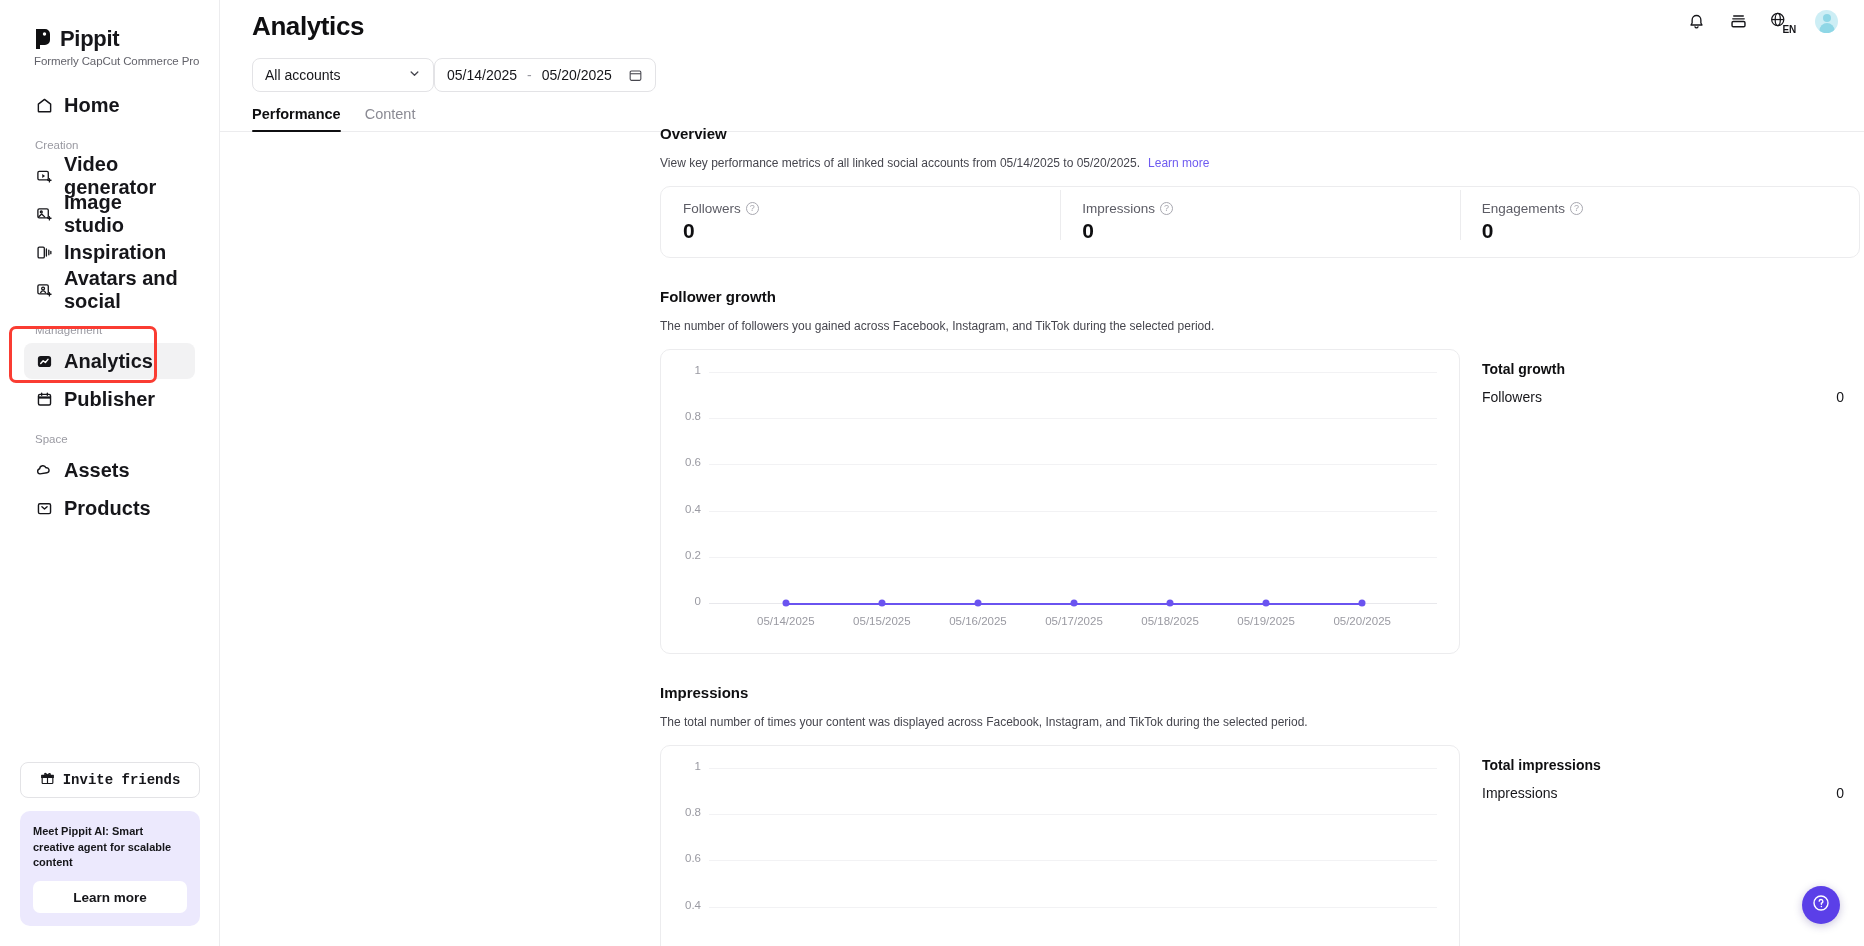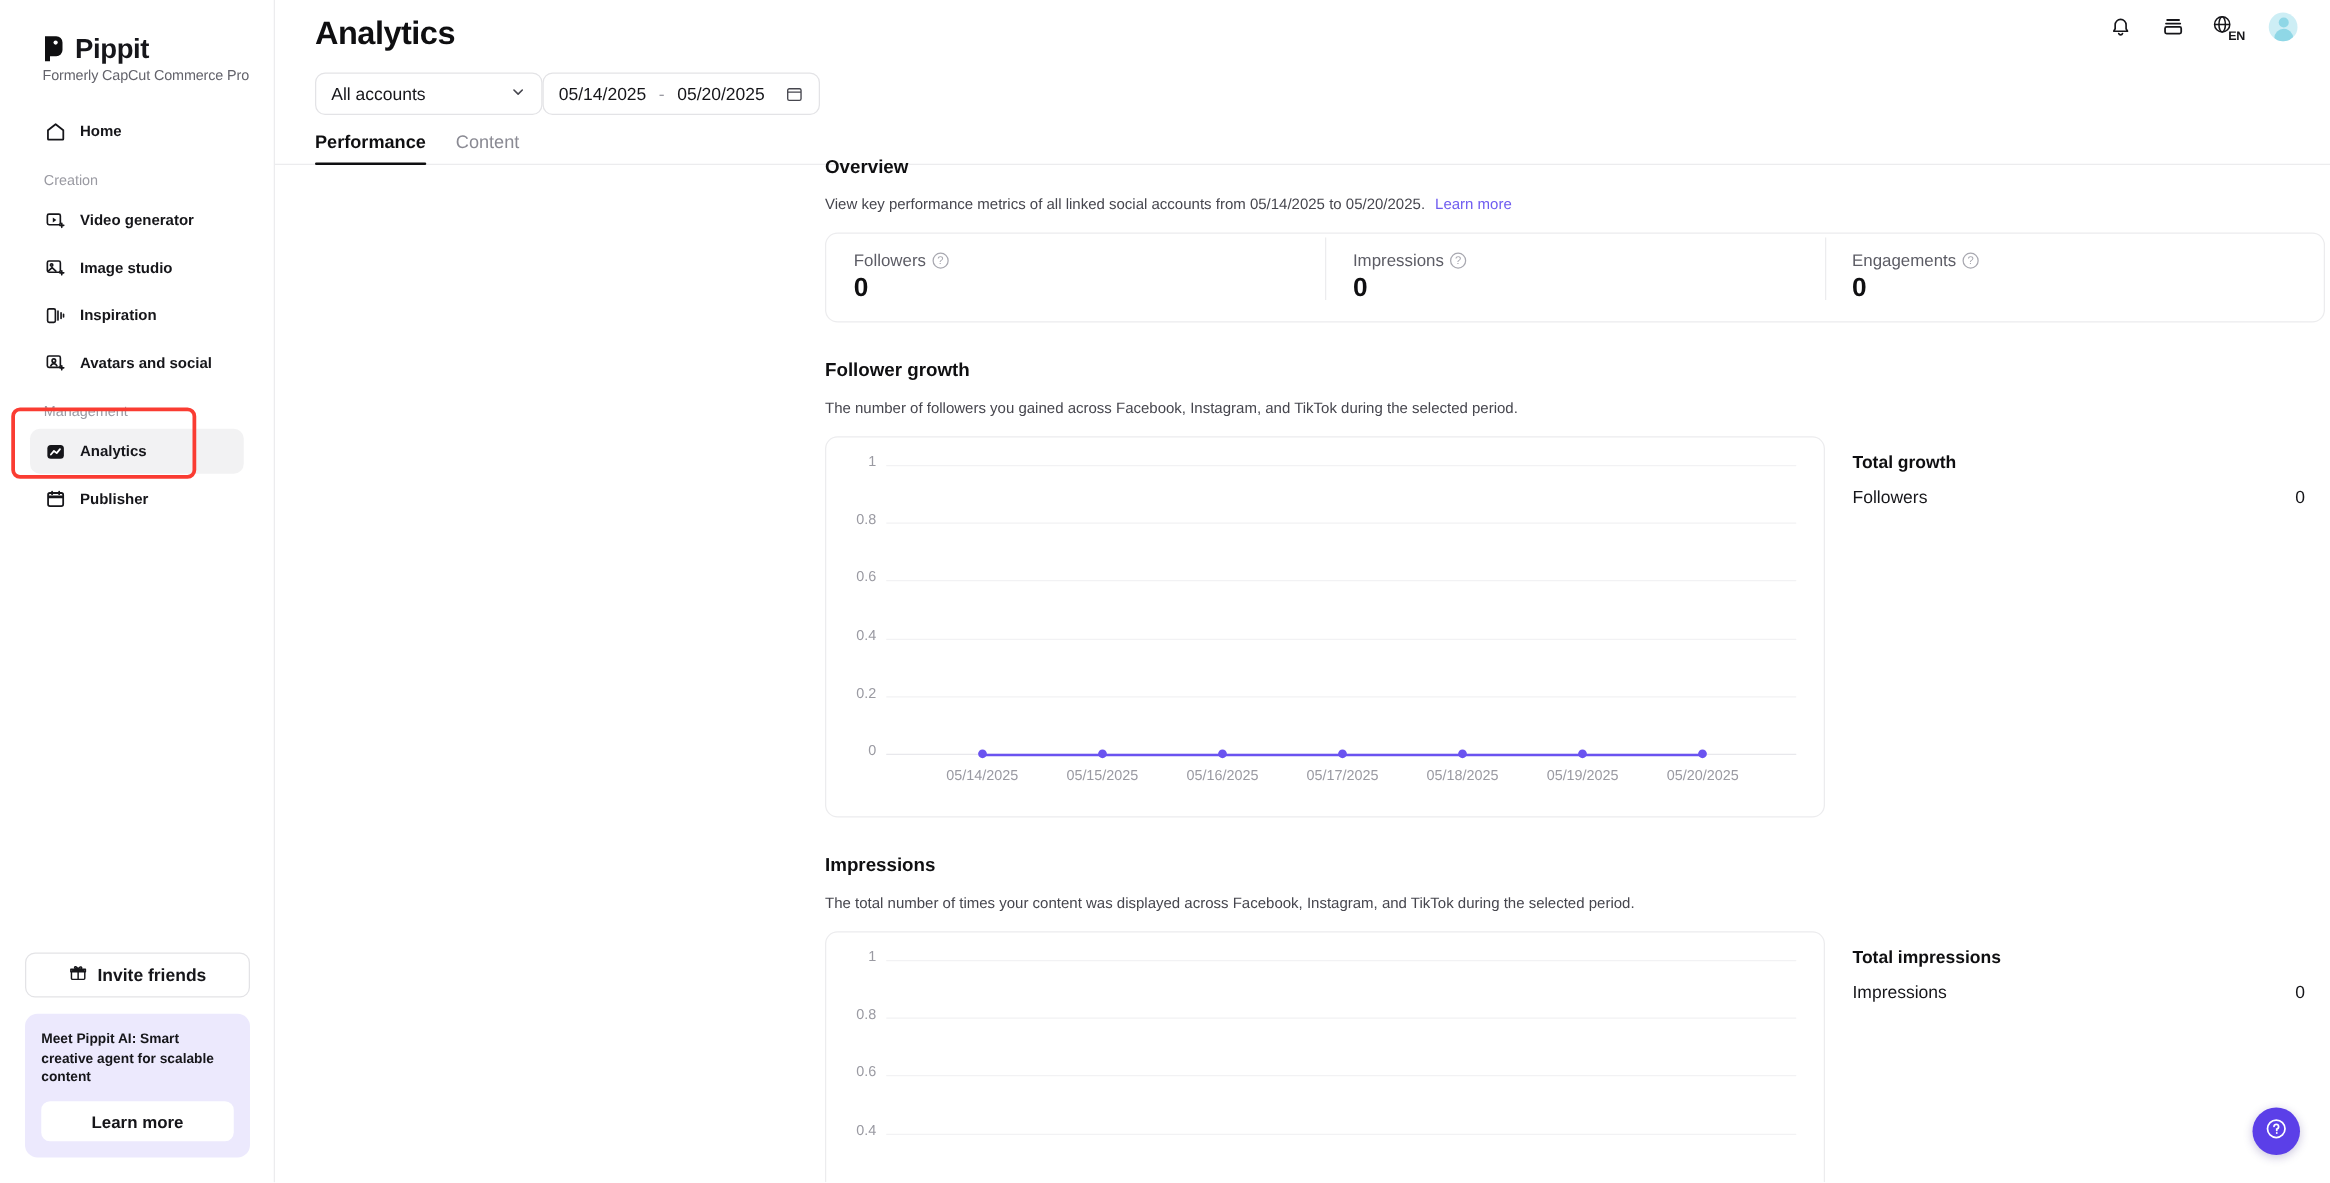--- a/index.html
+++ b/index.html
@@ -24,21 +24,21 @@
   .brand-row { display: flex; align-items: center; gap: 7px; }
   .brand-mark { width: 19px; height: 22px; display:block; }
   .brand-name { font-size: 22px; font-weight: 700; letter-spacing: -0.3px; color:#16161a; }
   .brand-sub { font-size: 11.5px; color: #63636b; margin-top: 3px; letter-spacing: -0.1px; }
 
   .nav { margin-top: 20px; padding: 0 12px; }
   .nav-item {
     display: flex; align-items: center; gap: 11px;
     height: 36px; padding: 0 11px;
     border-radius: 8px; cursor: pointer;
-    font-size: 12px; font-weight: 600; color: #16161a;
+    font-size: 20px; font-weight: 600; color: #16161a;
     margin-bottom: 2px;
   }
   .nav-item.active { background: #f2f2f3; }
   .nav-icon { width: 18px; height: 18px; flex: 0 0 18px; display:flex; align-items:center; justify-content:center; }
   .nav-icon svg { display:block; }
   .section-label {
     font-size: 11.5px; color: #9a9aa2; font-weight: 400;
     padding: 0 11px; margin: 16px 0 7px;
   }
   .nav-group { padding: 0 12px; }
@@ -53,21 +53,21 @@
     pointer-events: none;
   }
 
   
   .sidebar-bottom { position: absolute; left: 0; bottom: 0; width: 220px; padding: 0 20px 20px; }
   .invite-btn {
     display: flex; align-items: center; justify-content: center; gap: 8px;
     height: 36px; width: 100%;
     border: 1px solid #e3e3e6; border-radius: 8px;
     background: #fff; cursor: pointer;
-    font-size: 14px; font-weight: 600; color: #16161a;
+    font-size: 14px; font-weight: 600; color: #16161a; font-family: Liberation Mono, monospace;
   }
   .promo {
     margin-top: 13px;
     background: #ece9fd;
     border-radius: 10px;
     padding: 13px 13px 13px;
   }
   .promo-text { font-size: 11px; font-weight: 700; line-height: 1.38; color: #16161a; }
   .promo-btn {
     margin-top: 11px; height: 32px; width: 100%;
@@ -297,20 +297,42 @@
           <svg width="17" height="17" viewBox="0 0 18 18" fill="none" stroke="#16161a" stroke-width="1.5">
             <rect x="2.6" y="3.6" width="12.8" height="11.2" rx="1.6"></rect>
             <path d="M2.6 6.9h12.8" stroke-width="2.4"></path>
             <path d="M6 2.4v2.2M12 2.4v2.2" stroke-linecap="round"></path>
           </svg>
         </span>
         <span>Publisher</span>
       </div>
     </div>
 
+    <div class="nav-group">
+      <div class="section-label">Space</div>
+
+      <div class="nav-item">
+        <span class="nav-icon">
+          <svg width="17" height="17" viewBox="0 0 18 18" fill="none" stroke="#16161a" stroke-width="1.5" stroke-linejoin="round">
+            <path d="M4.2 12.6a2.8 2.8 0 0 1-.3-5.5 3.4 3.4 0 0 1 6.6-.9 2.6 2.6 0 0 1 3.3 2.6 2.6 2.6 0 0 1-2.2 2.6z"></path>
+          </svg>
+        </span>
+        <span>Assets</span>
+      </div>
+
+      <div class="nav-item">
+        <span class="nav-icon">
+          <svg width="17" height="17" viewBox="0 0 18 18" fill="none" stroke="#16161a" stroke-width="1.5" stroke-linejoin="round">
+            <rect x="2.6" y="4" width="12.8" height="10.4" rx="1.5"></rect>
+            <path d="M6.3 7.2L9 9.6l2.7-2.4" stroke-linecap="round"></path>
+          </svg>
+        </span>
+        <span>Products</span>
+      </div>
+    </div>
 
     <div class="highlight-box"></div>
 
     <div class="sidebar-bottom">
       <div class="invite-btn">
         <span>
           <svg width="15" height="15" viewBox="0 0 18 18" fill="none" stroke="#16161a" stroke-width="1.4" stroke-linejoin="round">
             <rect x="2.6" y="6.6" width="12.8" height="8.4" rx="1"></rect>
             <path d="M2 5.3h14v2.4H2zM9 5.3v9.7"></path>
             <path d="M9 5.3C7.6 5.3 5.6 5 5.6 3.7S7.6 2.4 9 5.3c1.4-2.9 3.4-2.6 3.4-1.3S10.4 5.3 9 5.3z"></path>

